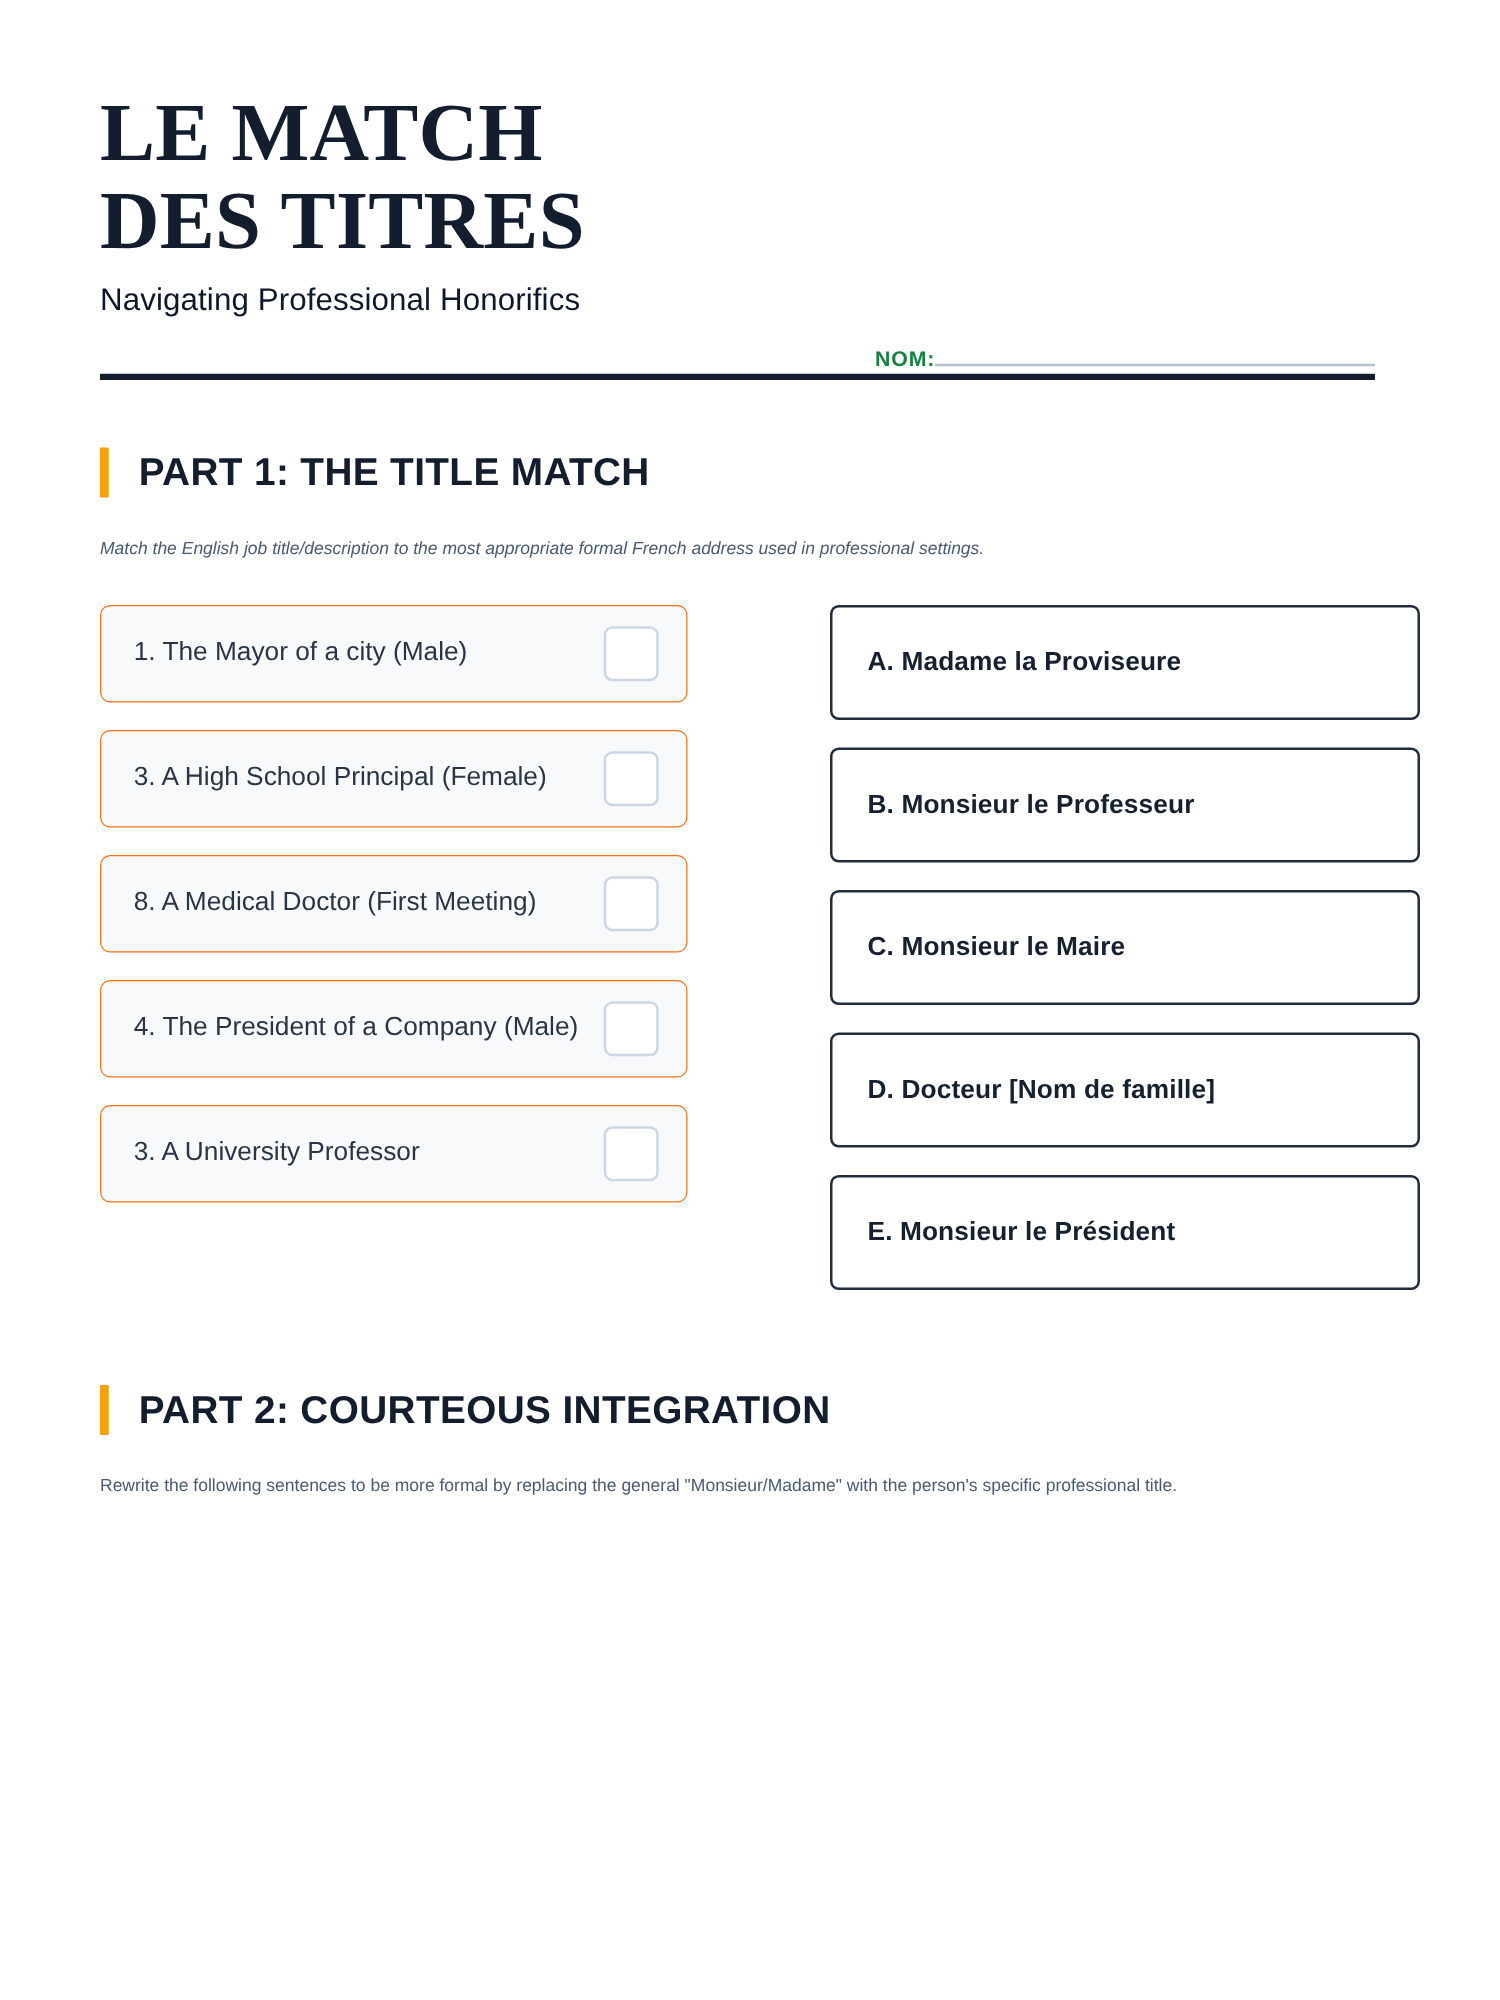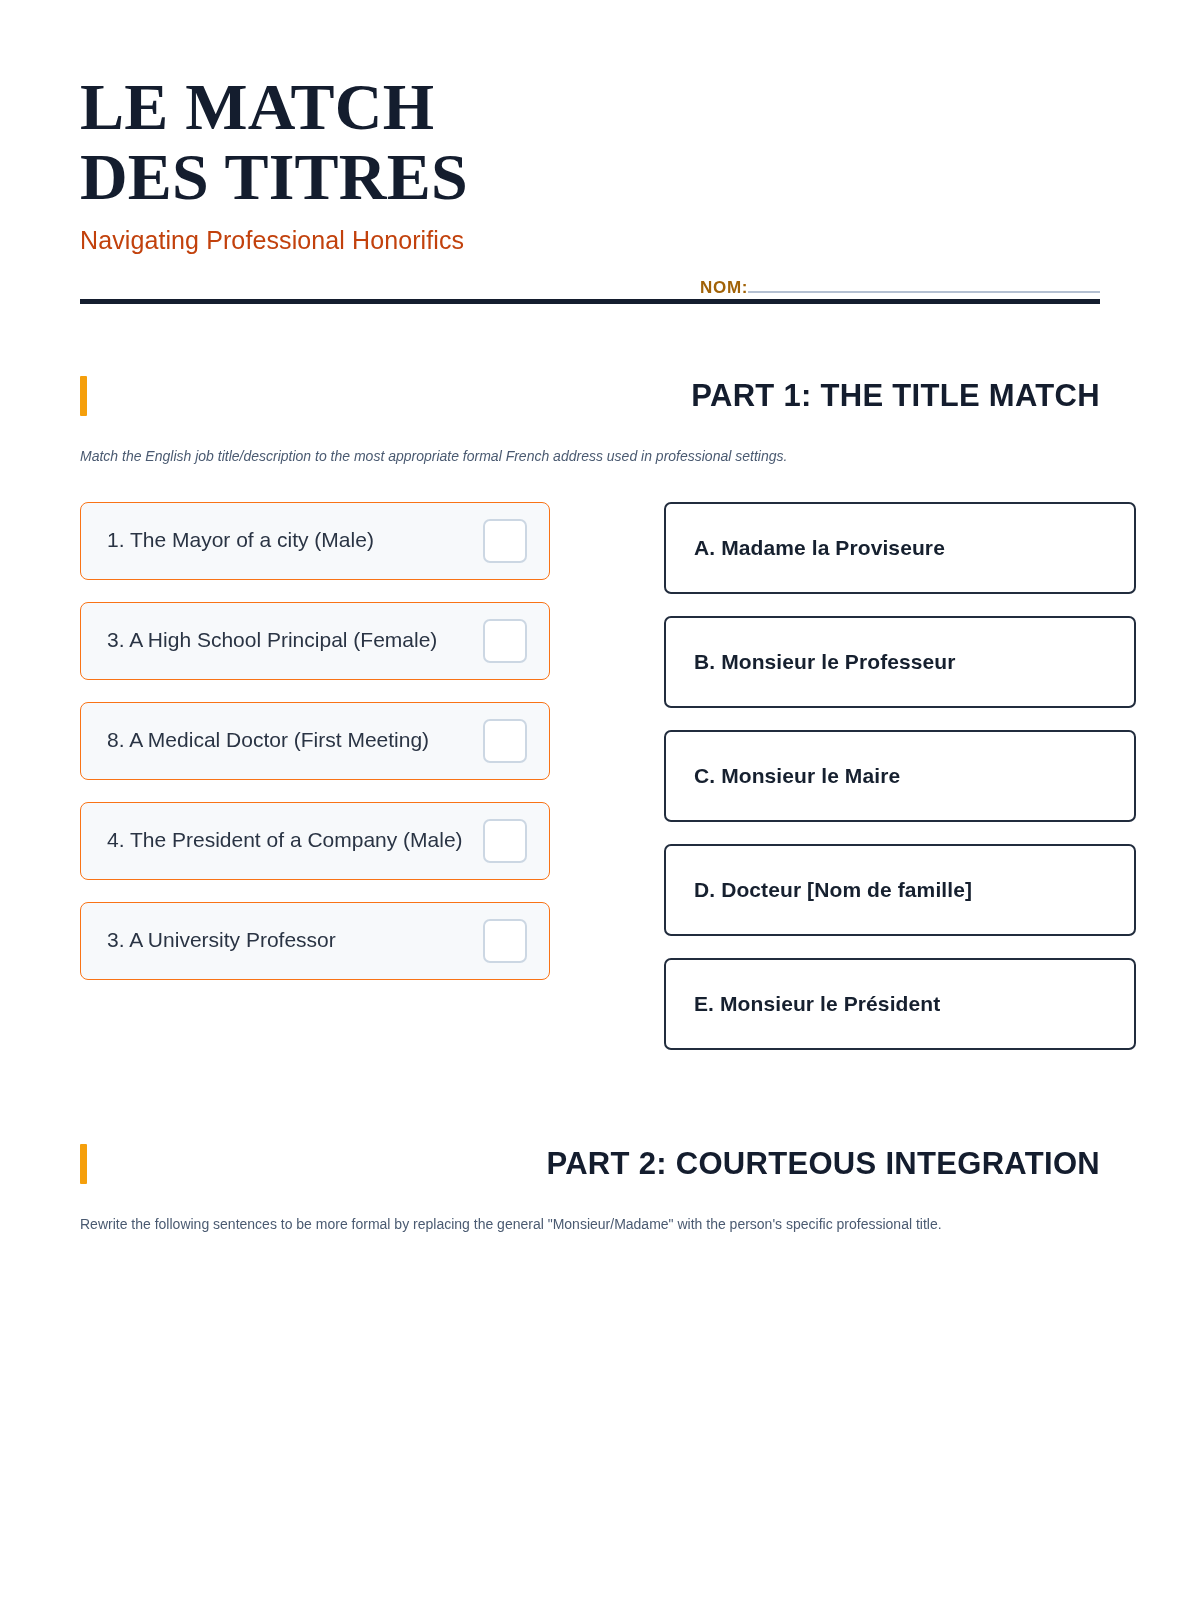--- a/index.html
+++ b/index.html
@@ -43,56 +43,55 @@
     letter-spacing: 0.2px;
     color: #141d2e;
     margin: 0;
     text-transform: uppercase;
     max-width: 430px;
   }
   .doc-subtitle {
     margin: 14px 0 0 0;
     font-size: 25px;
     font-weight: 400;
-    color: #c2410c;
+    color: #0f172a;
     letter-spacing: 0.1px;
   }
   .name-field {
     position: absolute;
     right: 0;
     bottom: 6px;
     display: flex;
     align-items: baseline;
     width: 400px;
   }
   .name-label {
     font-size: 17px;
     font-weight: 700;
     letter-spacing: 0.7px;
-    color: #a16207;
+    color: #15803d;
     white-space: nowrap;
   }
   .name-rule {
     flex: 1;
     height: 0;
     border-bottom: 2px solid #b4c0d2;
   }
   .header-rule {
     margin-top: 44px;
     height: 5px;
     background: #141d2e;
     width: 100%;
   }
 
   
   .section-heading {
     display: flex;
     align-items: center;
-    margin-top: 72px;
-    justify-content: space-between;
+    margin-top: 54px;
   }
   .accent-bar {
     width: 7px;
     height: 40px;
     background: #f59f0b;
     border-radius: 1px;
     flex: none;
   }
   .section-title {
     margin: 0 0 0 24px;

